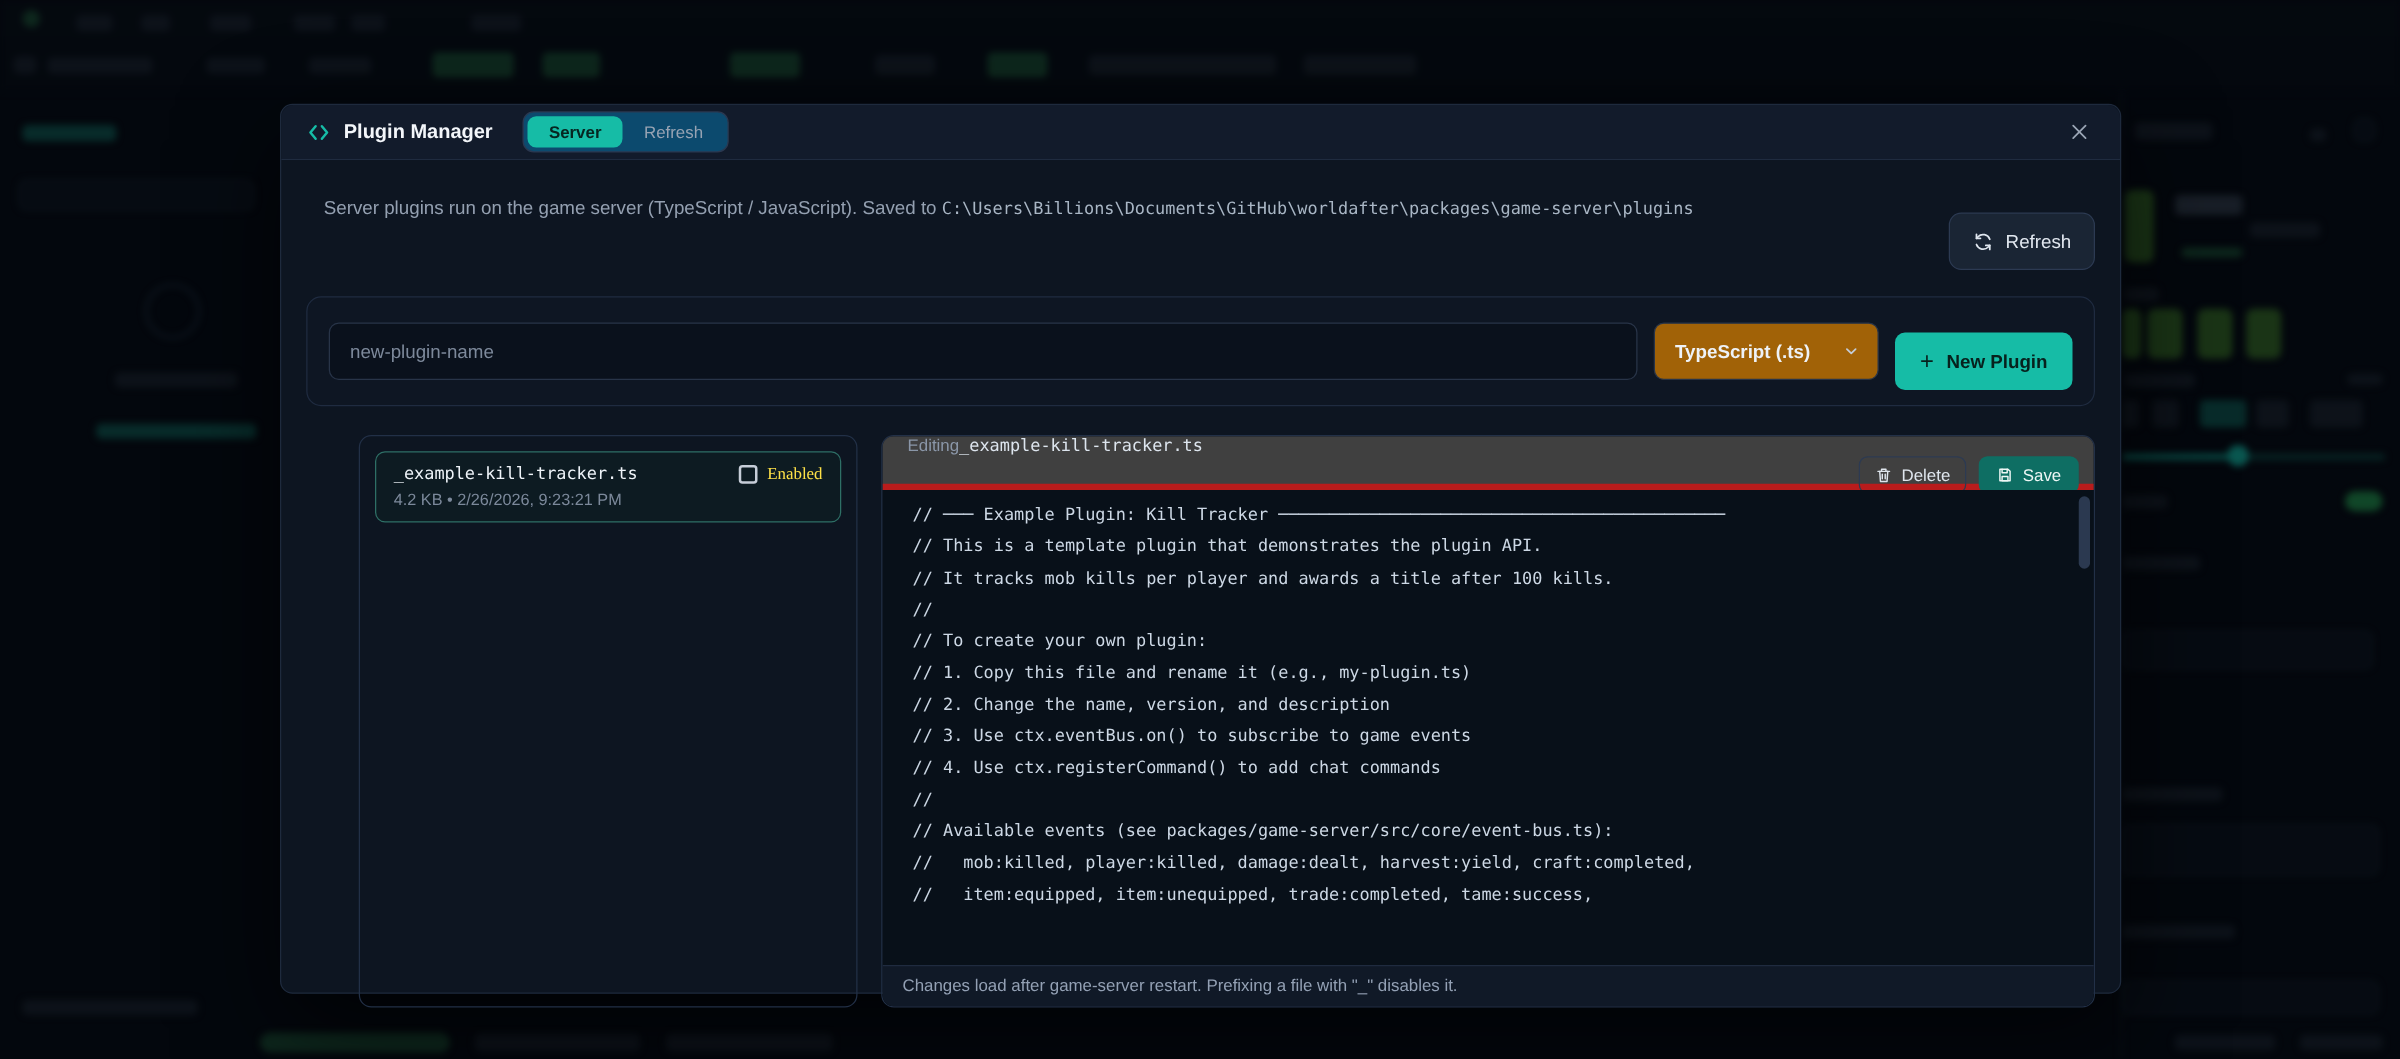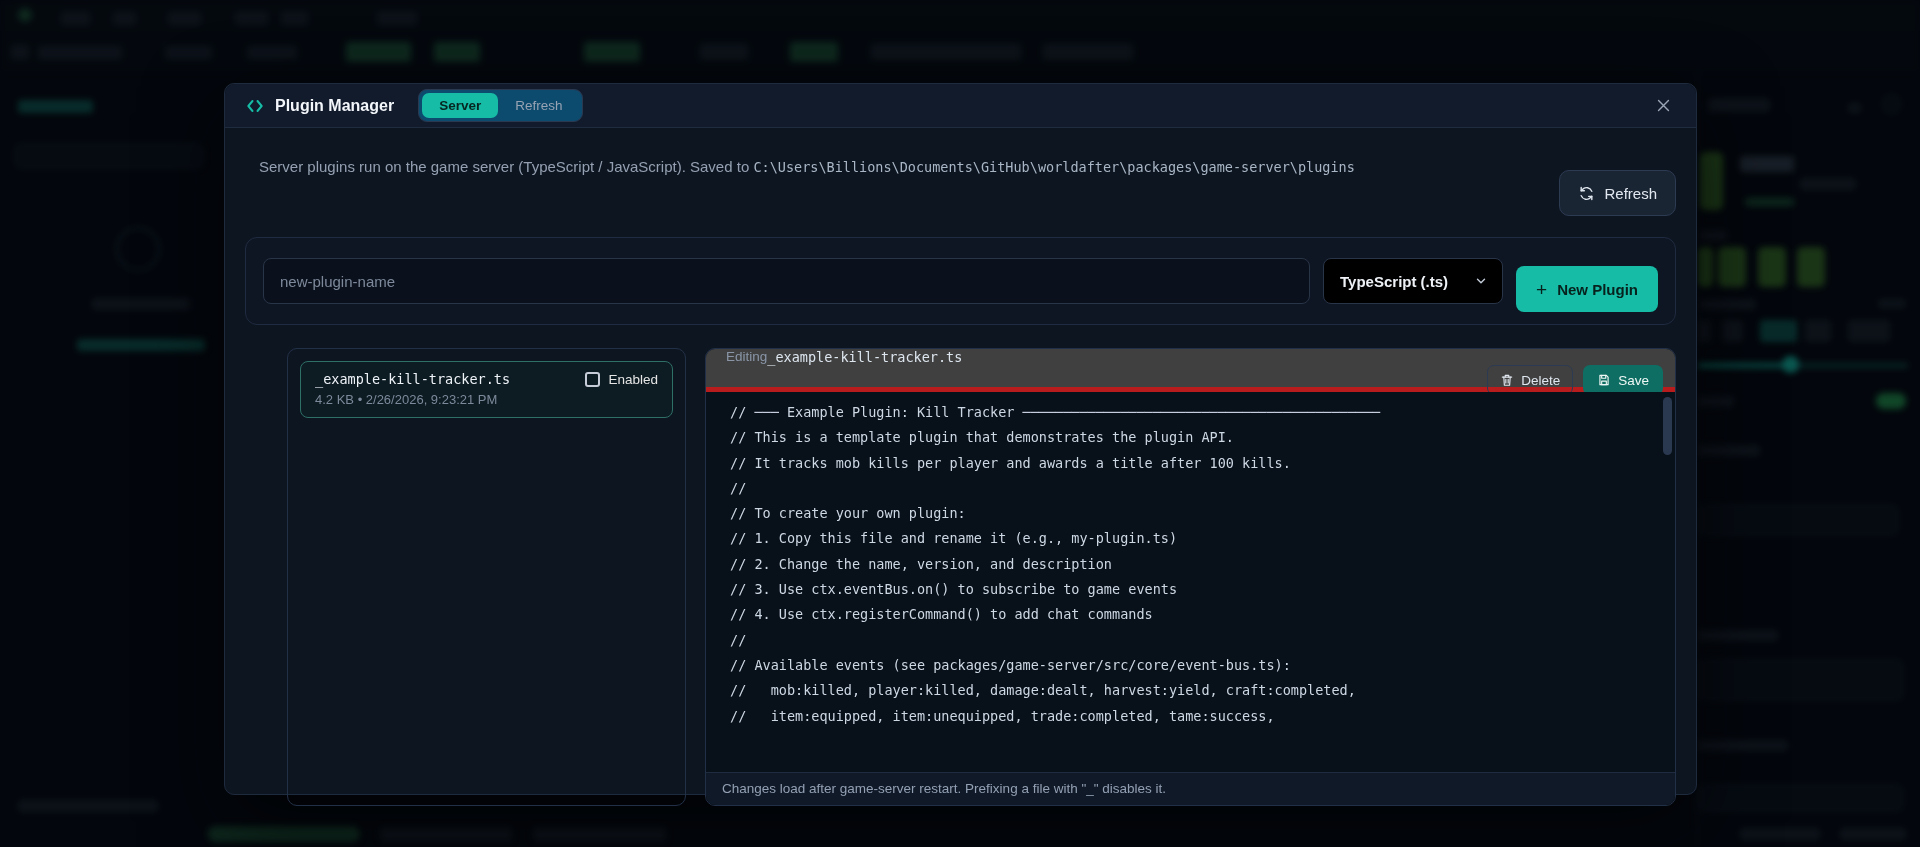--- a/index.html
+++ b/index.html
@@ -45,35 +45,35 @@
   .btn-refresh { display:flex; align-items:center; gap:9px; height:46px; padding:0 18px;
     background:#1a2534; border:1px solid #2c3a52; border-radius:10px; color:#e2e8f0;
     font-size:15px; }
 
   .create-row { margin-top:21px; border:1px solid #1f2b40; border-radius:12px;
     padding:12px 17px; display:flex; gap:13px; align-items:center; background:#0e1623; }
   .inp-name { flex:1; height:46px; background:#0a111c; border:1px solid #283448;
     border-radius:8px; padding:0 16px; font-size:15px; color:#e6ecf3;
     font-family:"Liberation Sans", sans-serif; outline:none; }
   .inp-name::placeholder { color:#7d899b; }
-  .select { width:180px; height:46px; background:#000000; border:1px solid #283448;
+  .select { width:180px; height:46px; background:#a16207; border:1px solid #283448;
     border-radius:8px; display:flex; align-items:center; justify-content:space-between;
     padding:0 14px 0 16px; font-size:15px; font-weight:600; color:#eef2f7; }
   .btn-new { height:46px; padding:0 20px; display:flex; align-items:center; gap:10px;
     background:#16bca6; border:none; border-radius:8px; color:#07211d;
     font-size:15px; font-weight:600; }
   .plus { font-size:19px; font-weight:500; line-height:1; }
 
   .panels { margin-top:23px; display:flex; gap:19px; height:458px;padding-left:42px; }
   .plugin-list { width:399px; border:1px solid #223047; border-radius:10px; padding:12px; }
   .plugin-card { height:57px; border:1px solid #2e6f66; background:#0d1b22; border-radius:8px;
     padding:9px 14px; }
   .pc-row1 { display:flex; align-items:center; justify-content:space-between; }
   .pc-name { font-size:13.5px; color:#eef3f8; }
-  .pc-enabled { display:flex; align-items:center; gap:8px; font-size:13.5px; color:#e5e5e5; }
+  .pc-enabled { display:flex; align-items:center; gap:8px; font-size:13.5px; color:#fde047;font-family:Liberation Serif, serif; }
   .checkbox { width:15px; height:15px; border:2px solid #c6cdd8; border-radius:3px;
     background:transparent; display:inline-block; }
   .pc-meta { margin-top:5px; font-size:13px; color:#7c899b; }
 
   .editor { flex:1; border:1px solid #223047; border-radius:10px; overflow:hidden;
     display:flex; flex-direction:column; }
   .ed-header { height:43px; background:#404040; border-bottom:5px solid #b91c1c;
     display:flex; padding:0 12px 0 20px; }
   .ed-title { font-size:13.5px; color:#8a96a8; }
   .ed-file { font-size:13.5px; color:#dde5ee; }

